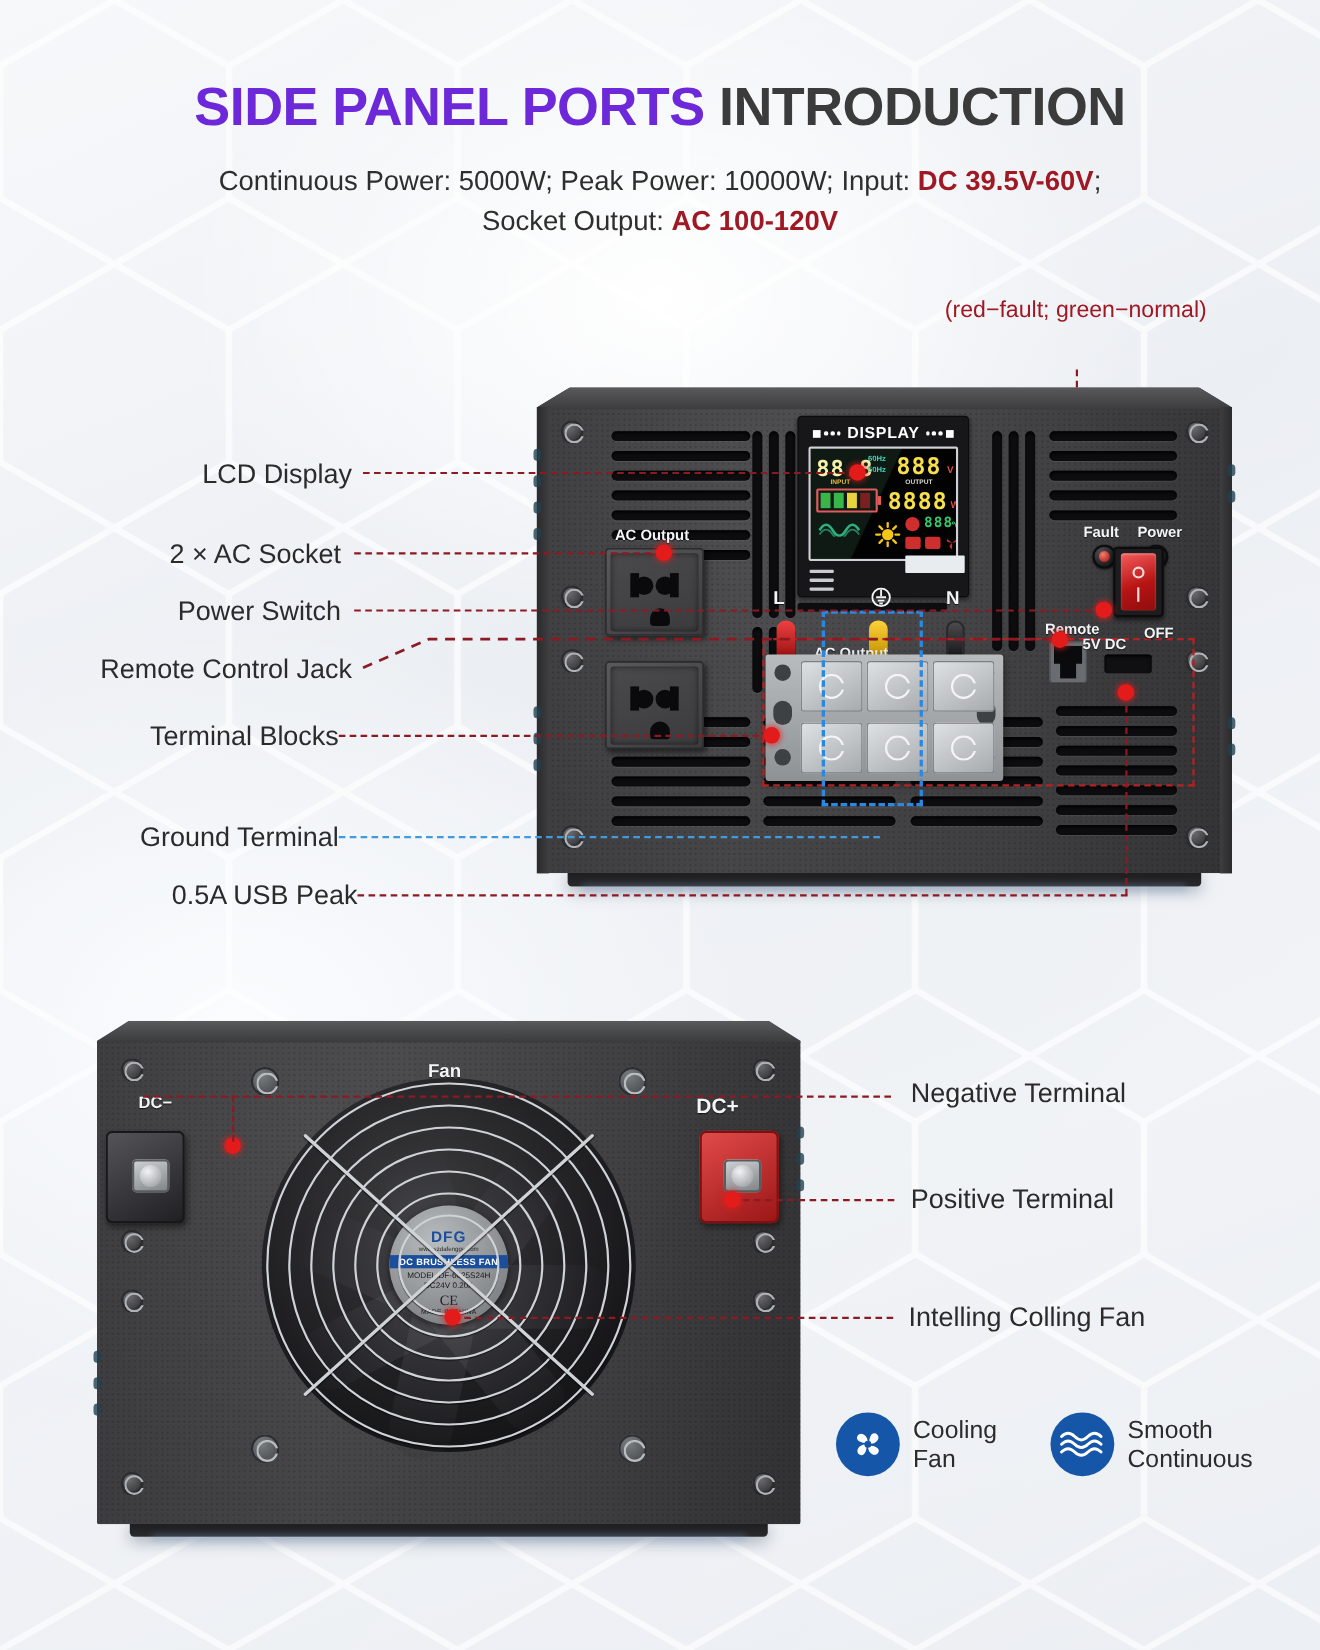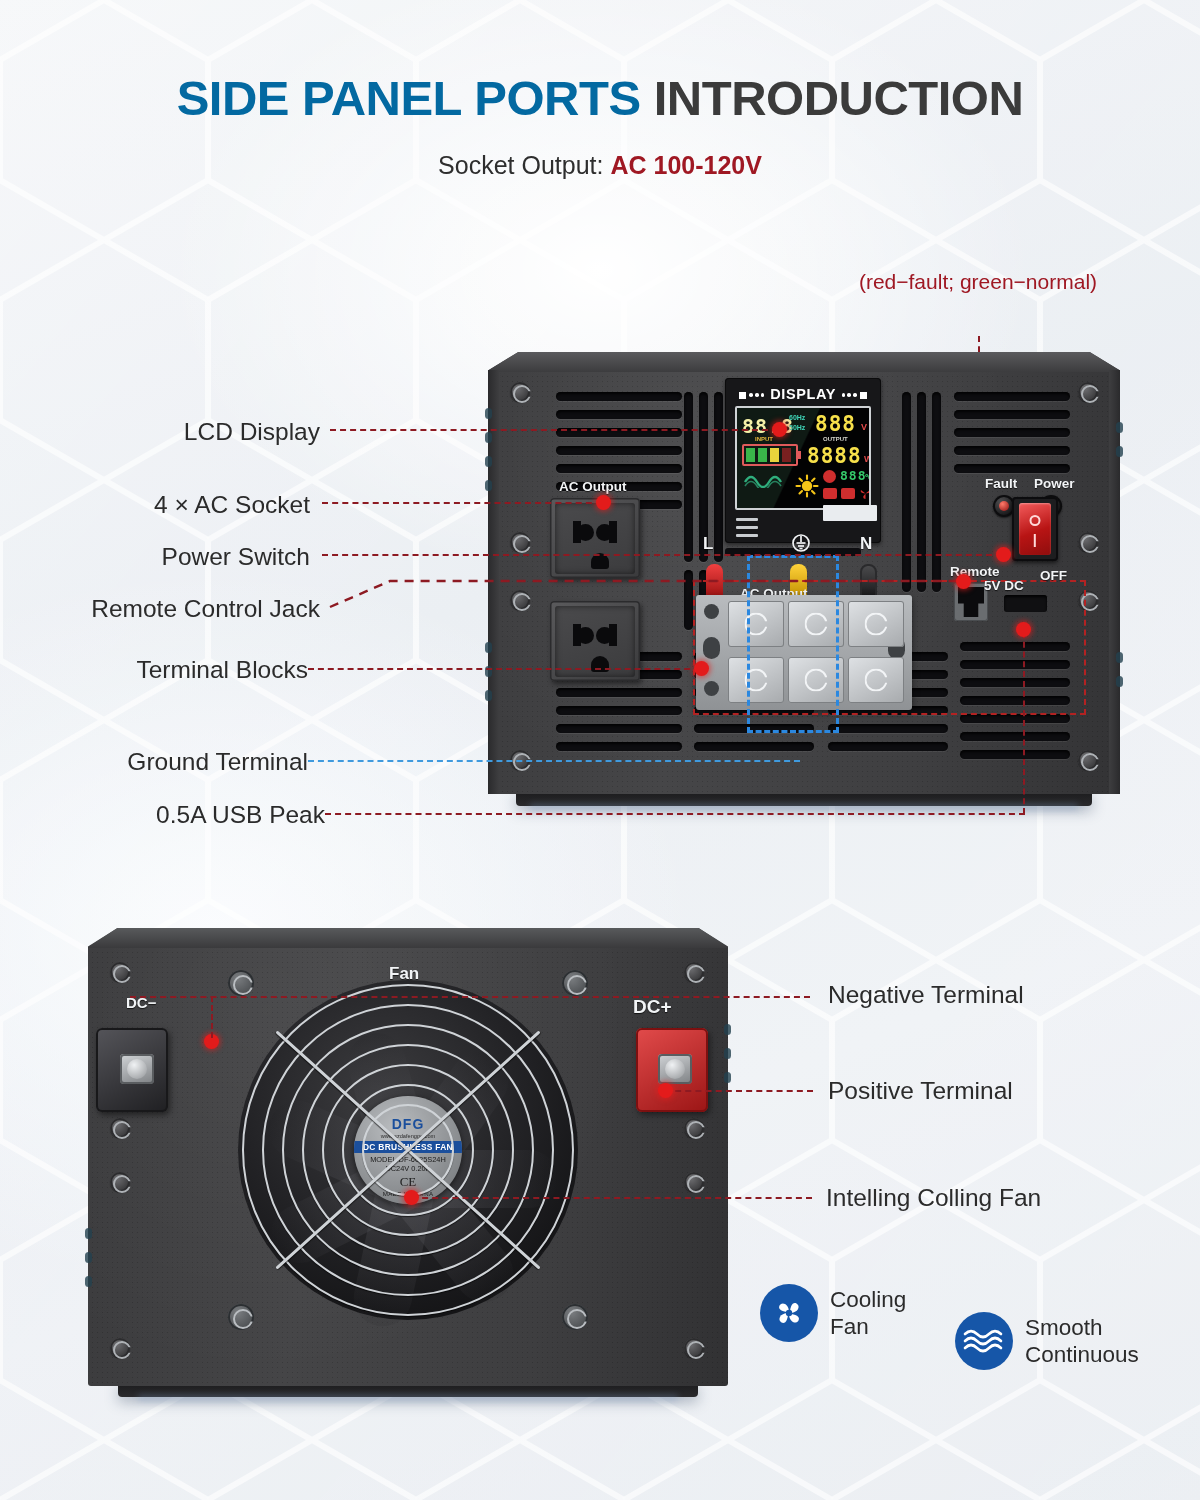--- a/index.html
+++ b/index.html
@@ -17,21 +17,21 @@
       radial-gradient(ellipse 700px 500px at 50% 18%, #ffffff 0%, rgba(255,255,255,0) 62%),
       radial-gradient(ellipse 800px 600px at 18% 62%, #fafcfe 0%, rgba(250,252,254,0) 60%),
       linear-gradient(160deg,#f4f6f8 0%,#e9edf2 40%,#eef1f5 70%,#e7ebf0 100%);
   }
   #hex-svg{position:absolute;inset:0;width:1200px;height:1500px;}
 
   
   #header{position:absolute;top:70px;left:0;width:1200px;text-align:center;}
   #title{font-size:49px;font-weight:bold;letter-spacing:-0.5px;white-space:nowrap;
          font-family:"Liberation Sans", sans-serif;}
-  #title .hl{color:#0369a1;}
+  #title .hl{color:#6d28d9;}
   #title .nm{color:#3b3b3b;}
   #subtitle{margin-top:22px;font-size:25px;color:#2e2e2e;line-height:1.42;}
   #subtitle .red{color:#9f1823;font-weight:bold;}
 
   
   .lbl{position:absolute;font-size:24.5px;color:#2b2b2b;white-space:nowrap;line-height:1;}
   .lbl.r{text-align:right;}
   .lbl.l{text-align:left;}
 
   #indicator-label{position:absolute;top:268px;left:818px;width:320px;text-align:center;}
@@ -241,20 +241,23 @@
   </svg>
 </div>
 
 <div id="header">
   <div id="title">
     <span class="hl">SIDE PANEL PORTS</span>
     <span class="nm">INTRODUCTION</span>
   </div>
   <div id="subtitle">
     <div>
+      <span>Continuous Power: 5000W; Peak Power: 10000W; Input: </span><span class="red">DC 39.5V-60V</span><span>;</span>
+    </div>
+    <div>
       <span>Socket Output: </span><span class="red">AC 100-120V</span>
     </div>
   </div>
 </div>
 
 <div id="indicator-label">
   <div class="t2">(red−fault; green−normal)</div>
 </div>
 <div class="ldv" style="left:978px;top:336px;height:128px;"></div>
 <div class="dot" style="left:971px;top:458px;"></div>
@@ -472,21 +475,21 @@
     <div class="k"></div>
   </div>
   <div class="panel-txt" style="left:496px;top:226px;">5V  DC</div>
   <div id="usbport"></div>
 </div>
 
 <div class="lbl r" style="left:0px;top:420px;width:320px;">LCD Display</div>
 <div class="ld" style="left:330px;top:429px;width:448px;"></div>
 <div class="dot" style="left:772px;top:422px;"></div>
 
-<div class="lbl r" style="left:0px;top:493px;width:310px;">4 × AC Socket</div>
+<div class="lbl r" style="left:0px;top:493px;width:310px;">2 × AC Socket</div>
 <div class="ld" style="left:322px;top:502px;width:280px;"></div>
 <div class="dot" style="left:596px;top:495px;"></div>
 
 <div class="lbl r" style="left:0px;top:545px;width:310px;">Power Switch</div>
 <div class="ld" style="left:322px;top:554px;width:680px;"></div>
 <div class="dot" style="left:996px;top:547px;"></div>
 
 <div class="lbl r" style="left:0px;top:597px;width:320px;">Remote Control Jack</div>
 <svg style="position:absolute;left:328px;top:555px;" width="640" height="60" viewBox="0 0 640 60">
   <polyline points="2,52 62,26 640,26" fill="none" stroke="#8d1a22" stroke-width="2.4" stroke-dasharray="9 7"></polyline>
@@ -600,21 +603,21 @@
         </g>
         <circle cx="19" cy="19" r="3.2" fill="#1656a8"></circle>
       </svg>
     </div>
     <div class="btext">
       <div>Cooling</div>
       <div>Fan</div>
     </div>
   </div>
 
-  <div class="badge" style="left:195px;top:14px;margin-top:28px;">
+  <div class="badge" style="left:195px;top:14px;">
     <div class="bcircle">
       <svg width="44" height="34" viewBox="0 0 44 34">
         <g fill="none" stroke="#ffffff" stroke-width="2.6" stroke-linecap="round">
           <path d="M3 10 Q9 4 15 10 T27 10 T39 10"></path>
           <path d="M3 17 Q9 11 15 17 T27 17 T39 17"></path>
           <path d="M3 24 Q9 18 15 24 T27 24 T39 24"></path>
         </g>
       </svg>
     </div>
     <div class="btext">

